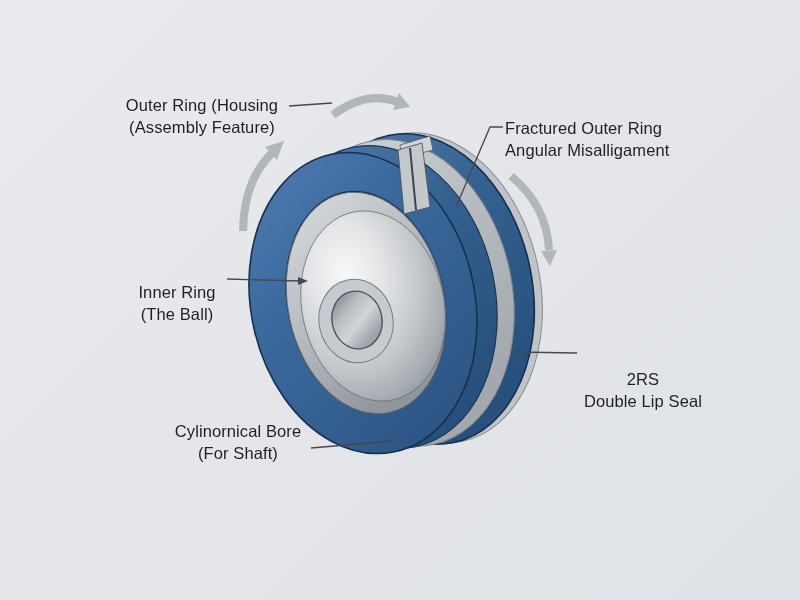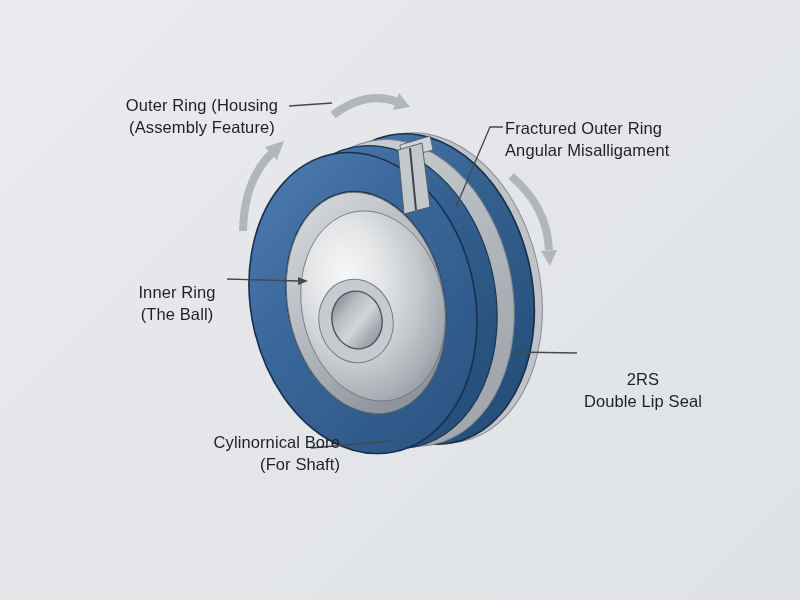--- a/index.html
+++ b/index.html
@@ -133,16 +133,16 @@
 
   <div class="callout center" style="left:90px; top:94px; width:224px;">Outer Ring (Housing
 (Assembly Feature)</div>
 
   <div class="callout center" style="left:97px; top:261px; width:160px;margin-top:20px;">Inner Ring
 (The Ball)</div>
 
   <div class="callout center" style="left:553px; top:320px; width:180px;margin-top:48px;">2RS
 Double Lip Seal</div>
 
-  <div class="callout center" style="left:136px; top:431px; width:204px;text-align:right;">Cylinornical Bore
+  <div class="callout center" style="left:136px; top:420px; width:204px;">Cylinornical Bore
 (For Shaft)</div>
 
 </div>
 
 </body></html>

